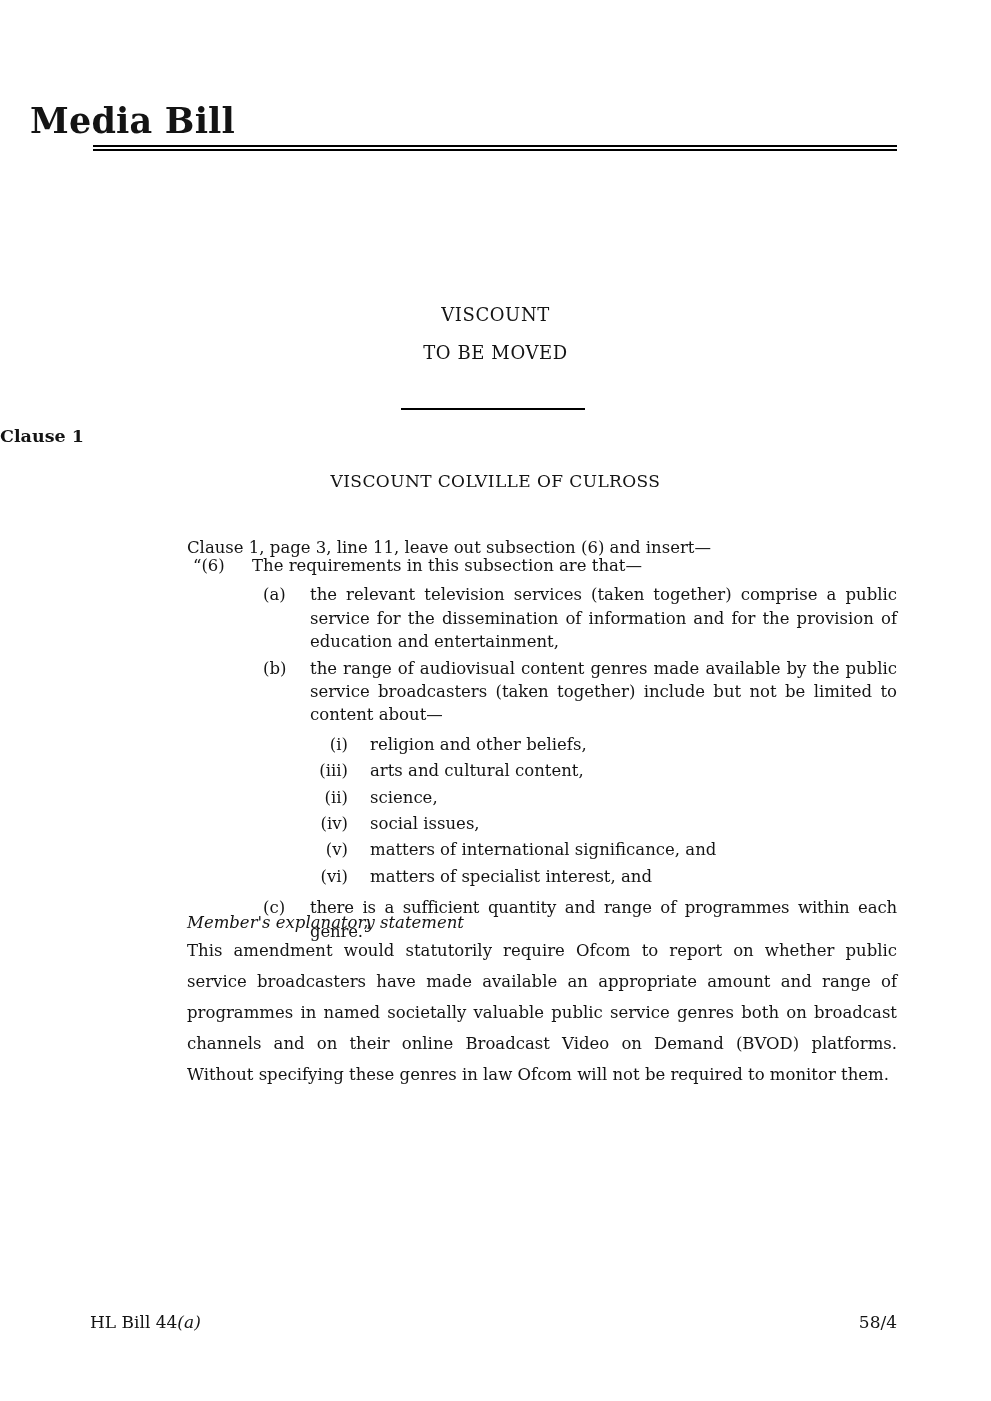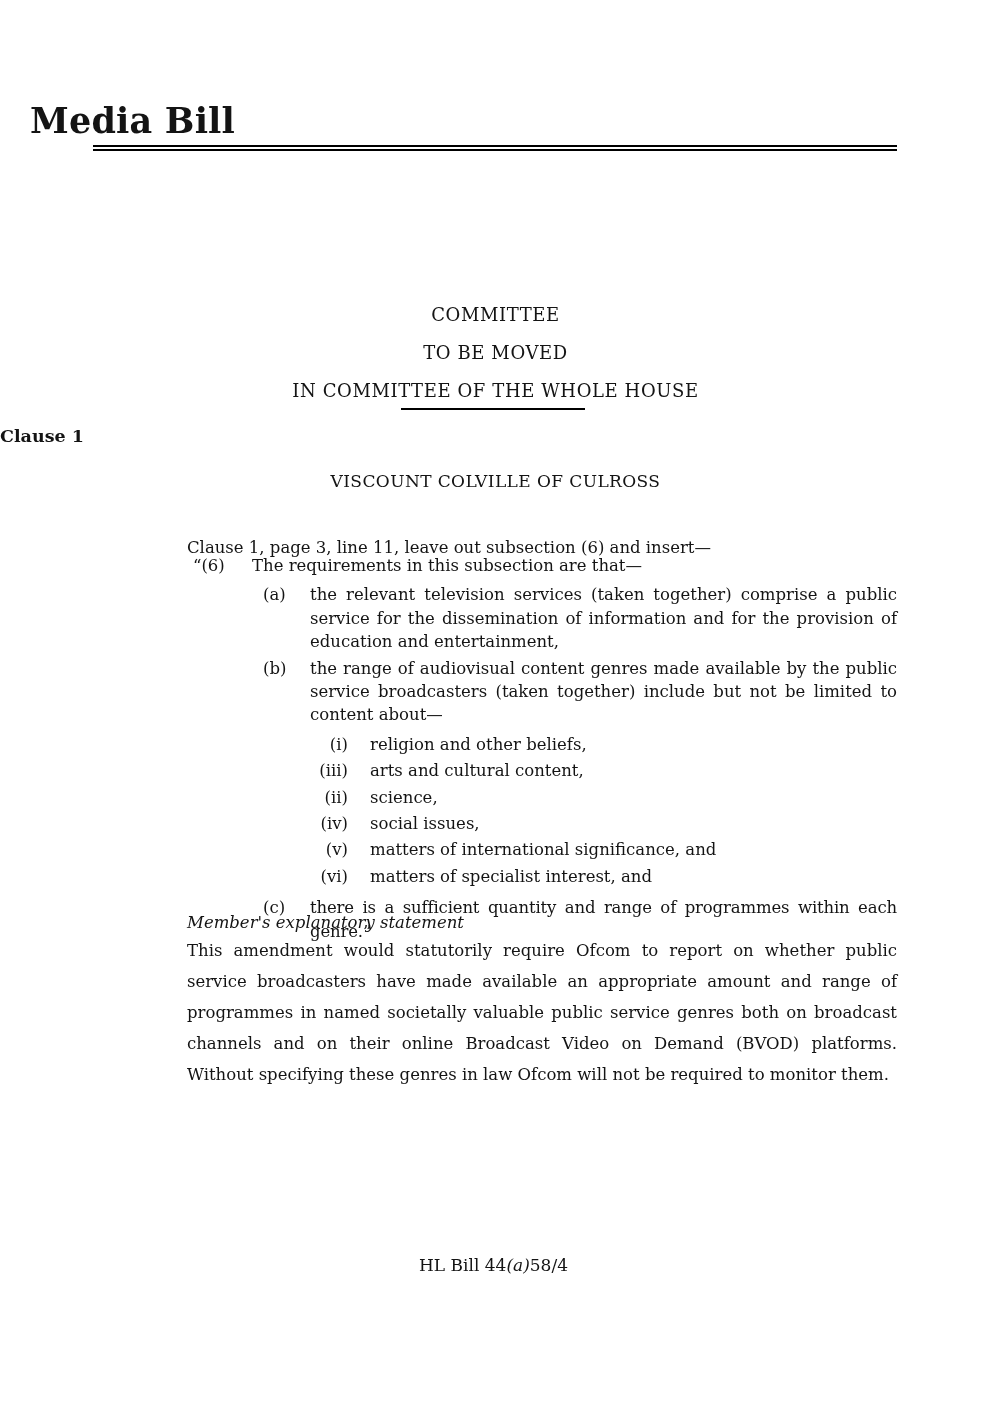--- a/index.html
+++ b/index.html
@@ -152,47 +152,46 @@
     line-height: 24px;
   }
   .explanatory-body {
     line-height: 31px;
     text-align: justify;
   }
 
   
   .footer {
     position: absolute;
-    top: 1253px;
+    top: 1310px;
     left: 90px;
     width: 807px;
     display: flex;
-    justify-content: center;
+    justify-content: space-between;
     font-size: 17px;
     line-height: 24px;
   }
   .bill-ref-suffix { font-style: italic; }
 </style>
 </head>
 <body>
 
 <div class="page">
 
   <div class="doc-title">Media Bill</div>
 
   <div class="double-rule">
     <div class="rule-thin"></div>
     <div class="rule-gap"></div>
     <div class="rule-thick"></div>
   </div>
 
   <div class="heading-block">
-    <div class="heading-line">COMMITTEE</div>
+    <div class="heading-line">VISCOUNT</div>
     <div class="heading-line">TO BE MOVED</div>
-    <div class="heading-line">IN COMMITTEE OF THE WHOLE HOUSE</div>
   </div>
 
   <div class="short-rule"></div>
 
   <div class="clause-heading">Clause 1</div>
 
   <div class="member-name">VISCOUNT COLVILLE OF CULROSS</div>
 
   <div class="instruction">Clause 1, page 3, line 11, leave out subsection (6) and insert—</div>
 

